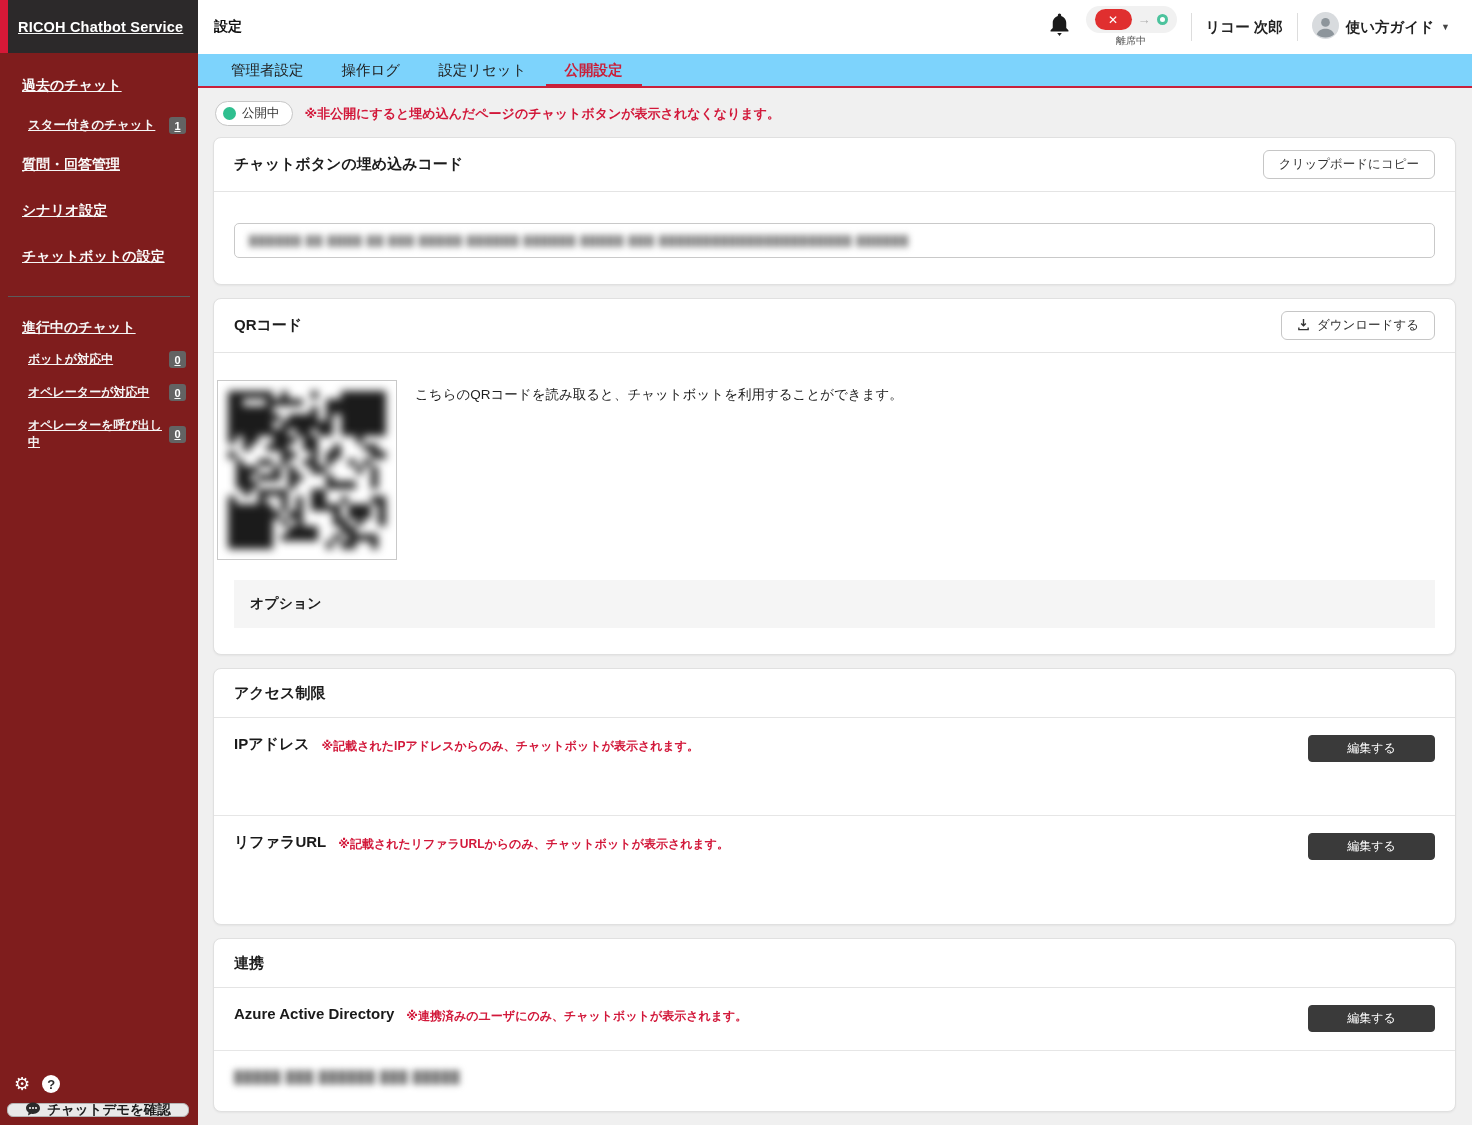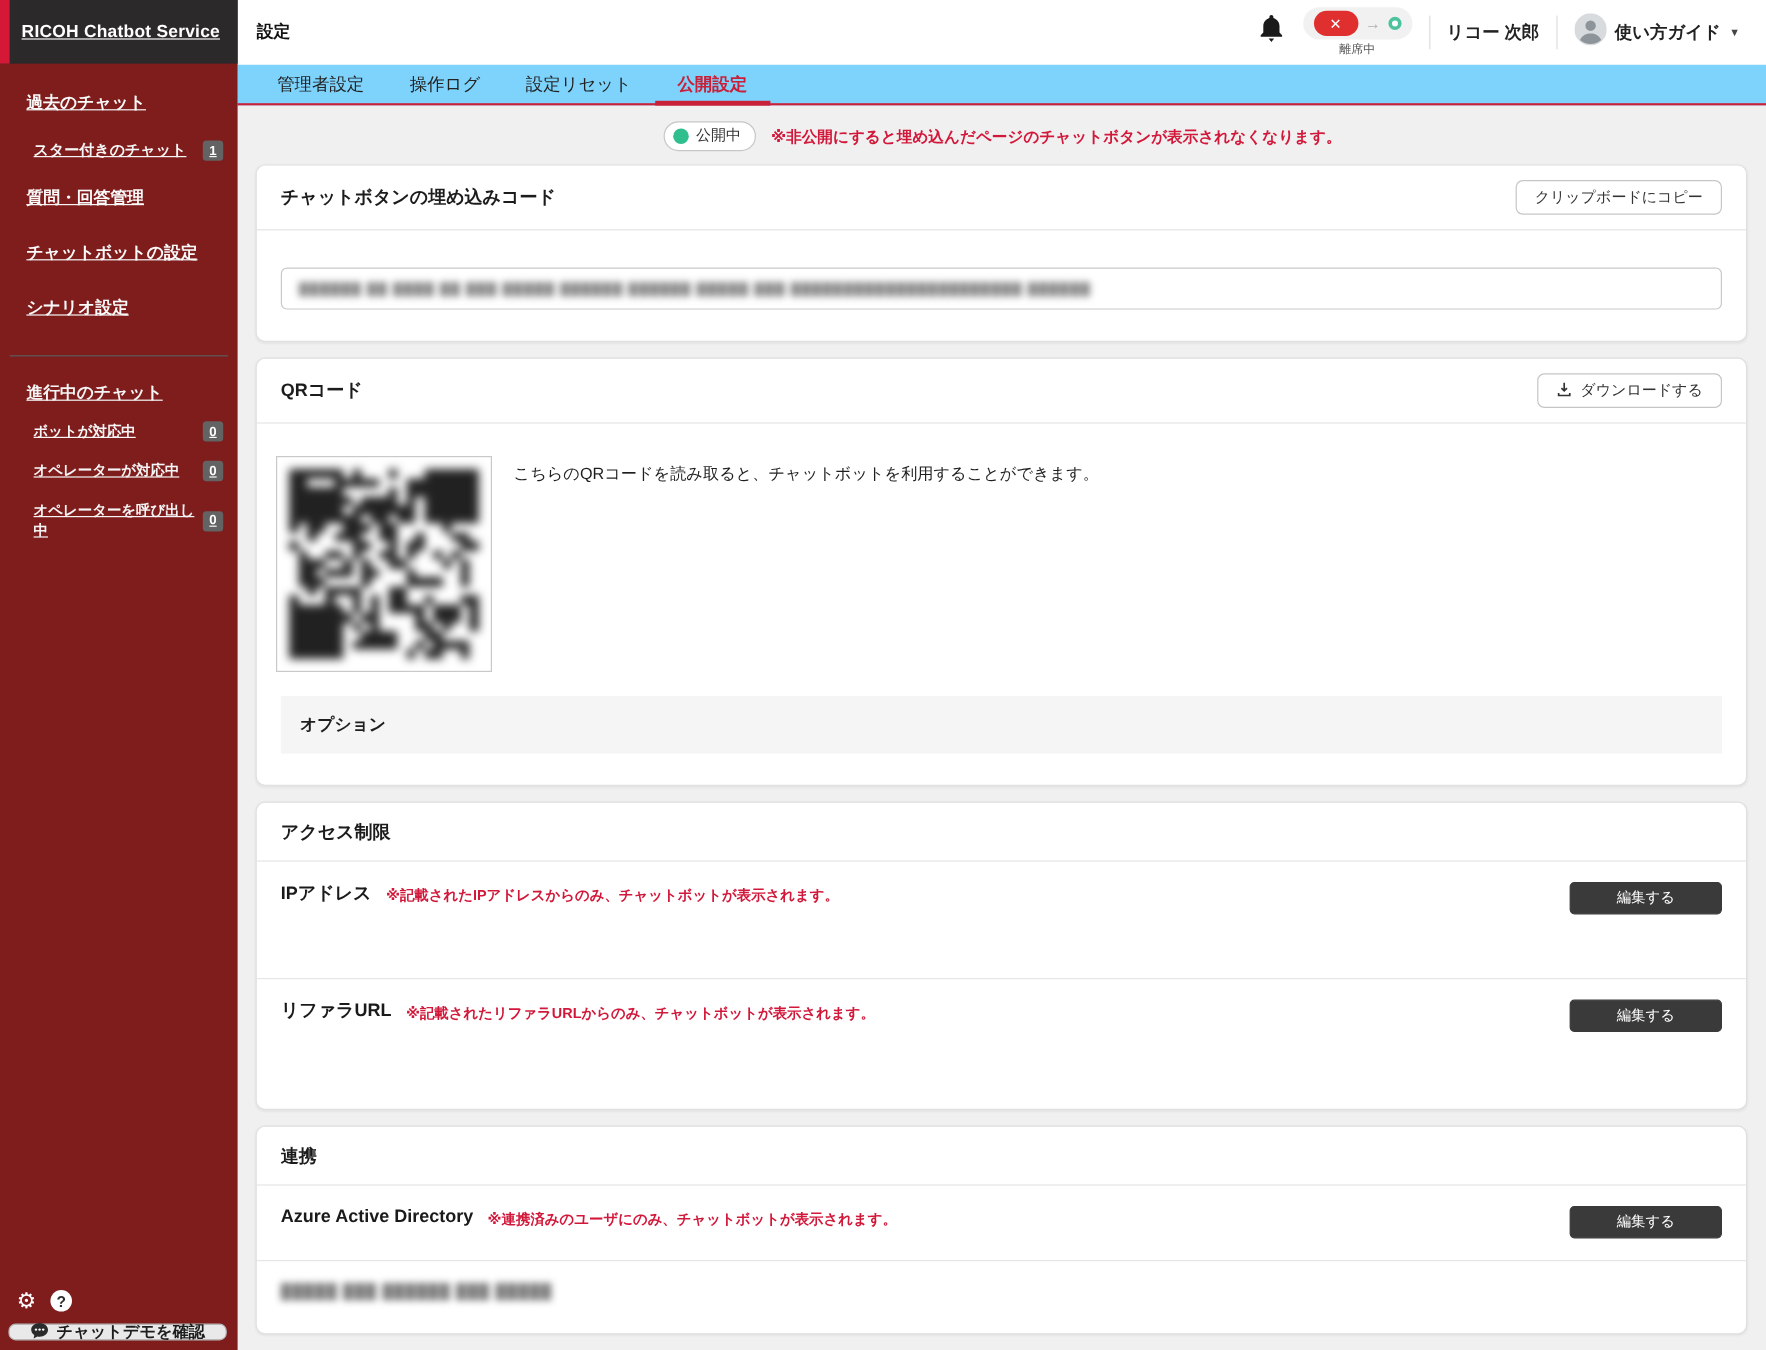--- a/index.html
+++ b/index.html
@@ -61,21 +61,21 @@
   
   .tabbar { background:#7dd3fc; display:flex; padding-left:14px; height:34px;
             border-bottom:2px solid #c9203a; }
   .tab { display:flex; align-items:center; padding:0 19px; font-size:14.5px;
          color:#222; cursor:pointer; position:relative; }
   .tab.active { color:#c9203a; font-weight:bold; }
   .tab.active::after { content:""; position:absolute; left:0; right:0; bottom:-2px;
                        height:4px; background:#c9203a; }
   
   .content { flex:1; background:#f0f0f0; padding:9px 16px 0 15px; overflow:hidden; }
-  .status-row { display:flex; align-items:center; gap:12px; margin:4px 0 11px 2px;justify-content:center; }
+  .status-row { display:flex; align-items:center; gap:12px; margin:4px 0 11px 2px; }
   .status-pill { display:flex; align-items:center; gap:6px; background:#fff;
                  border:1px solid #c6c6c6; border-radius:14px; padding:3px 12px 3px 7px;
                  font-size:12.5px; color:#333; cursor:default; }
   .status-dot { width:13px; height:13px; border-radius:50%; background:#2fbf8f; }
   .status-warning { color:#d2183a; font-size:13px; font-weight:bold; }
   .card { background:#fff; border:1px solid #e0e0e0; border-radius:8px;
           box-shadow:0 1px 2px rgba(0,0,0,.05); margin-bottom:13px; }
   .card-head { display:flex; align-items:center; justify-content:space-between;
                padding:12px 20px; border-bottom:1px solid #e4e4e4; min-height:49px; }
   .card-title { font-size:15px; font-weight:bold; color:#1c1c1c; }
@@ -85,21 +85,21 @@
                  font-family:"Liberation Sans","DejaVu Sans",sans-serif; }
   .btn-dark { background:#3a3a3a; border:1px solid #3a3a3a; border-radius:4px;
               color:#fff; font-size:12px; padding:4px 0; width:127px; text-align:center;
               cursor:pointer; font-family:"Liberation Sans","DejaVu Sans",sans-serif; }
   .embed-body { padding:31px 20px 26px 20px; }
   .embed-input { border:1px solid #c9c9c9; border-radius:5px; height:35px;
                  display:flex; align-items:center; padding:0 14px; background:#fff;
                  overflow:hidden; cursor:text; }
   .redacted { filter:blur(3px); color:#8a8a8a; font-size:11px; white-space:nowrap;
               letter-spacing:1px; overflow:hidden; }
-  .qr-body { display:flex; padding:27px 20px 0 16px; }
+  .qr-body { display:flex; padding:27px 20px 0 3px; }
   .qr-frame { width:180px; height:180px; border:1px solid #c9c9c9; background:#fff;
               display:flex; align-items:center; justify-content:center; }
   .qr-grid { display:grid; grid-template-columns:repeat(21,1fr);
              grid-template-rows:repeat(21,1fr); width:158px; height:158px;
              filter:blur(4px); }
   .qr-grid i { background:#1b1b1b; }
   .qr-grid i.w { background:transparent; }
   .qr-desc { font-size:13.5px; color:#1e1e1e; margin:6px 0 0 18px; }
   .options-bar { margin:20px 20px 26px 20px; background:#f5f5f5; padding:15px 16px;
                  font-size:14px; font-weight:bold; color:#1e1e1e; cursor:pointer; }
@@ -122,22 +122,22 @@
   <div class="brand">
     <span>RICOH Chatbot Service</span>
   </div>
   <div class="nav">
     <div class="nav-item">過去のチャット</div>
     <div class="nav-sub">
       <span>スター付きのチャット</span>
       <span class="badge">1</span>
     </div>
     <div class="nav-item">質問・回答管理</div>
+    <div class="nav-item">シナリオ設定</div>
     <div class="nav-item">チャットボットの設定</div>
-    <div class="nav-item">シナリオ設定</div>
     <div class="side-divider"></div>
     <div class="ongoing-title">進行中のチャット</div>
     <div class="ongoing-row">
       <span>ボットが対応中</span>
       <span class="badge">0</span>
     </div>
     <div class="ongoing-row">
       <span>オペレーターが対応中</span>
       <span class="badge">0</span>
     </div>

